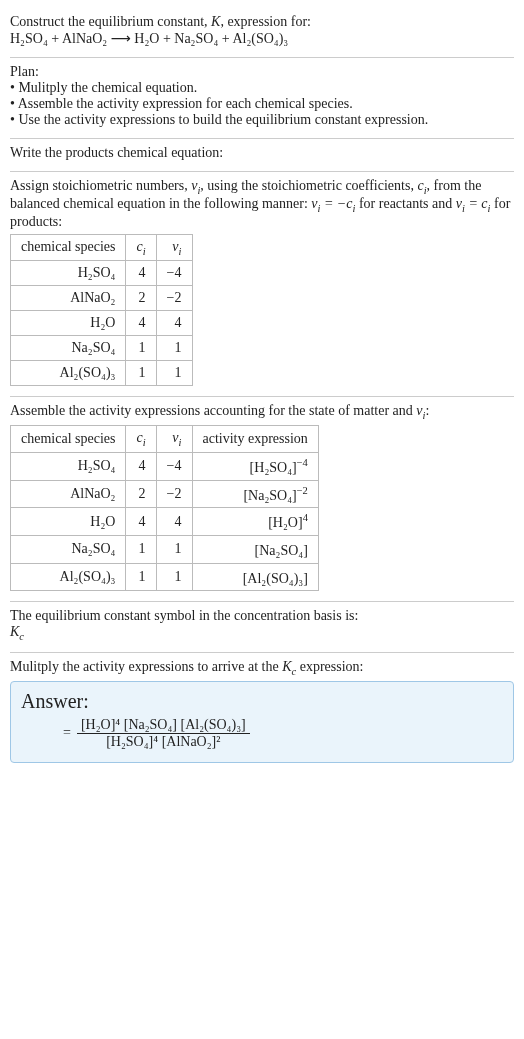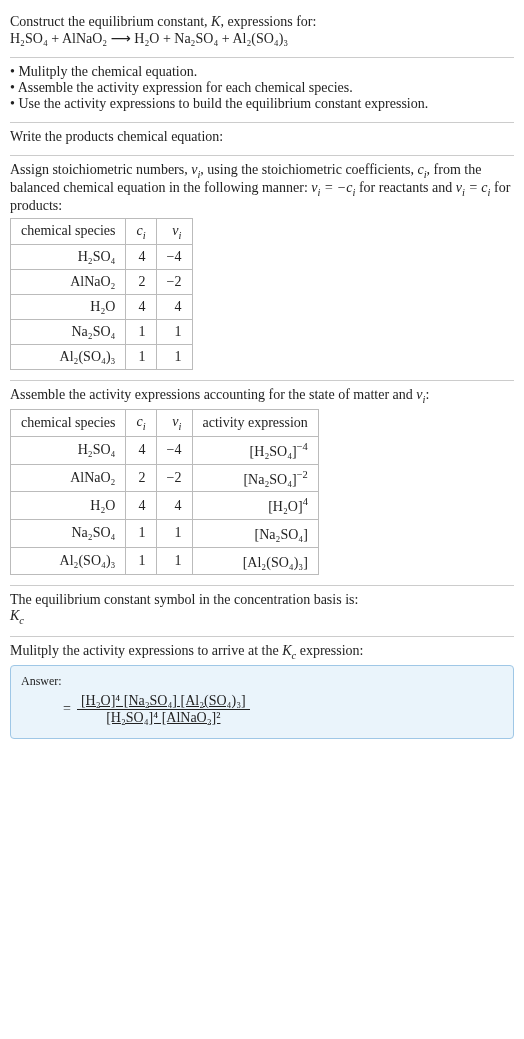--- a/index.html
+++ b/index.html
@@ -38,29 +38,28 @@
     background: #fff;
   }
   .answer-box {
     border: 1px solid #9fc7e6;
     background: #eaf4fb;
     border-radius: 4px;
     padding: 8px 10px 12px 10px;
     margin-top: 4px;
   }
   .answer-label {
-    font-size: 12px;
+    font-size: 20px;
     margin-bottom: 4px;
   }
   .indent { padding-left: 28px; }
   .frac {
     display: inline-block;
     vertical-align: middle;
     text-align: center;
-    text-decoration: underline;
   }
   .frac .num {
     display: block;
     border-bottom: 1px solid #222;
     padding: 0 4px;
   }
   .frac .den {
     display: block;
     padding: 0 4px;
   }
@@ -68,26 +67,27 @@
     display: flex;
     align-items: center;
     gap: 6px;
   }
   .nowrap { white-space: nowrap; }
 </style>
 </head>
 <body>
 
 <div class="block">
-  <span>Construct the equilibrium constant, </span><span class="ital">K</span><span>, expressions for:</span><br>
+  <span>Construct the equilibrium constant, </span><span class="ital">K</span><span>, expression for:</span><br>
   <span>H₂SO₄ + AlNaO₂  ⟶  H₂O + Na₂SO₄ + Al₂(SO₄)₃</span>
 </div>
 <hr class="sep">
 
 <div class="block">
+  <div>Plan:</div>
   <div>• Mulitply the chemical equation.</div>
   <div>• Assemble the activity expression for each chemical species.</div>
   <div>• Use the activity expressions to build the equilibrium constant expression.</div>
 </div>
 <hr class="sep">
 
 <div class="block">
   <div>Write the products chemical equation:</div>
 </div>
 <hr class="sep">

